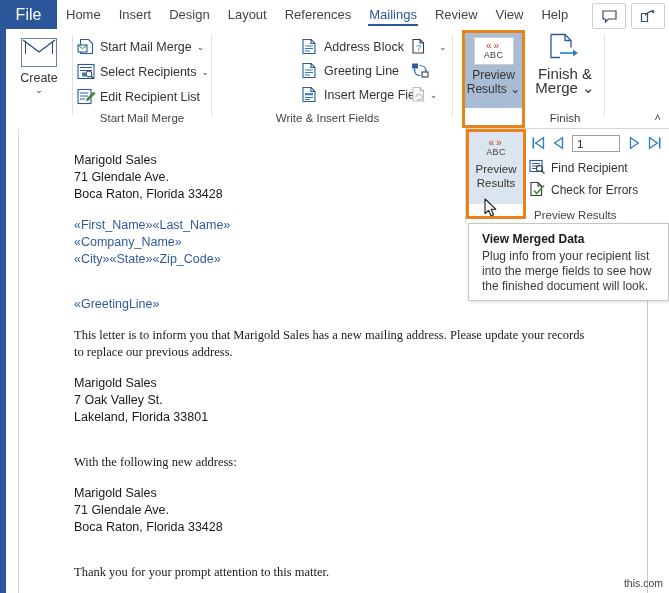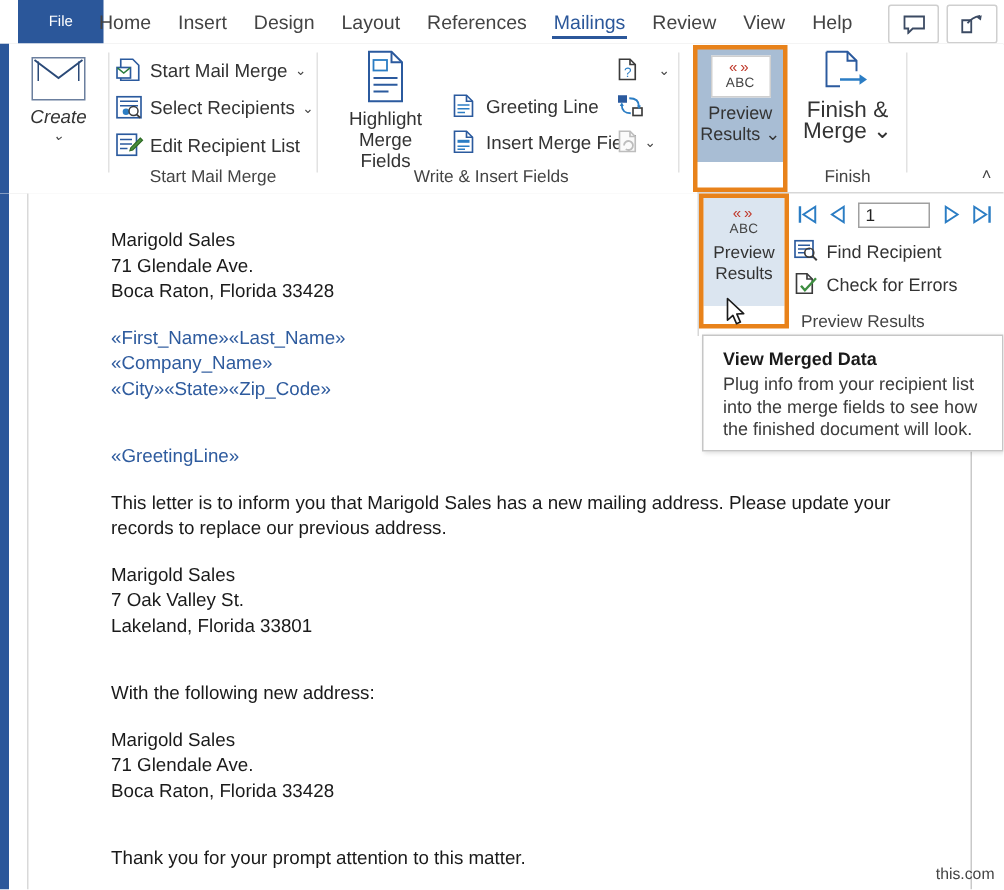--- a/index.html
+++ b/index.html
@@ -12,23 +12,23 @@
     -webkit-font-smoothing:antialiased;
   }
 
   
   .tabbar{
     position:absolute;left:0;top:0;width:669px;height:29px;
     background:#ffffff;
     border-bottom:1px solid #d4d4d4;
   }
   .file-tab{
-    position:absolute;left:12px;top:0;width:57px;height:29px;
+    position:absolute;left:0;top:0;width:57px;height:29px;
     background:#2b579a;color:#ffffff;
-    font-size:10px;
+    font-size:16px;
     display:flex;align-items:center;justify-content:center;
     cursor:pointer;
   }
   .tabs{
     position:absolute;left:57px;top:0;height:29px;
     display:flex;align-items:center;
   }
   .tab{
     font-size:13px;color:#444444;
     padding:0 9px;height:29px;
@@ -66,21 +66,21 @@
   }
   .grp-title{
     position:absolute;bottom:5px;width:100%;text-align:center;
     font-size:11.5px;color:#444;white-space:nowrap;
   }
 
   
   .create-grp{left:8px;width:62px;}
   .create-btn{
     position:absolute;left:0;top:4px;width:62px;height:68px;
-    display:flex;flex-direction:column;align-items:center;cursor:pointer;font-style:italic;
+    display:flex;flex-direction:column;align-items:center;cursor:pointer;
   }
   .env-icon{
     width:34px;height:27px;border:1px solid #6b7f9e;margin-top:5px;
     position:relative;background:#fff;
   }
   .env-icon::after{
     content:"";position:absolute;left:3px;top:2px;width:26px;height:13px;
     border-left:1px solid #2b4a78;border-right:1px solid #2b4a78;
     transform:skewX(0);
   }
@@ -156,21 +156,21 @@
   .pageedge{
     position:absolute;right:21px;top:0;width:1px;height:464px;background:#c9c9c9;
   }
   .docbody{
     position:absolute;left:74px;top:23px;width:520px;
     font-family:"Liberation Sans", sans-serif;
     font-size:12.5px;color:#1a1a1a;line-height:17px;
   }
   .blk{margin:0 0 14px 0;}
   .mf{color:#2e5b9e;}
-  .para{margin:0 0 14px 0;}
+  .para{margin:0 0 14px 0;font-family:Liberation Serif, serif;}
   .spacer{height:14px;}
 
   
   .float-panel{
     position:absolute;left:465px;top:128px;width:204px;height:95px;
     background:#ffffff;
     border-top:1px solid #d7d7d7;
     border-left:1px solid #d7d7d7;
     z-index:20;
   }
@@ -327,37 +327,33 @@
           <path d="M16.5 4 L18 5.5 L11.5 12 L9.6 12.5 L10.2 10.6 Z" fill="#4a8f3c" stroke="#2f6b26" stroke-width=".8"></path>
         </svg>
       </span>
       <span class="tx">Edit Recipient List</span>
     </div>
     <div class="grp-title">Start Mail Merge</div>
   </div>
   <div class="grp-sep" style="left:211px"></div>
 
   <div class="grp wif-grp">
-    <div class="hmf-btn">
-      <span>
-        <svg width="32" height="36" viewBox="0 0 32 36">
-          <path d="M5 1.5h15l7 7v26H5z" fill="#fff" stroke="#2b5a9e" stroke-width="1.3"></path>
-          <path d="M20 1.5v7h7" fill="none" stroke="#2b5a9e" stroke-width="1.3"></path>
-          <rect x="8" y="7" width="9" height="7" fill="none" stroke="#2b7dc4" stroke-width="1.2"></rect>
-          <line x1="8" y1="19" x2="24" y2="19" stroke="#2b5a9e" stroke-width="1.3"></line>
-          <line x1="8" y1="23.5" x2="24" y2="23.5" stroke="#2b5a9e" stroke-width="1.3"></line>
-          <line x1="8" y1="28" x2="18" y2="28" stroke="#2b5a9e" stroke-width="1.3"></line>
-        </svg>
-      </span>
-      <div class="hmf-label">
-        <span>Highlight</span><br>
-        <span>Merge Fields</span>
-      </div>
-    </div>
-
+
+    <div class="cmdrow" style="left:86px;top:6px">
+      <span class="ic">
+        <svg width="16" height="17" viewBox="0 0 16 17">
+          <path d="M2 1.5h8l4 4v10H2z" fill="#fff" stroke="#2b5a9e" stroke-width="1.1"></path>
+          <path d="M10 1.5v4h4" fill="none" stroke="#2b5a9e" stroke-width="1.1"></path>
+          <line x1="4" y1="8" x2="12" y2="8" stroke="#2b7dc4" stroke-width="1"></line>
+          <line x1="4" y1="10.5" x2="12" y2="10.5" stroke="#2b7dc4" stroke-width="1"></line>
+          <line x1="4" y1="13" x2="9" y2="13" stroke="#2b7dc4" stroke-width="1"></line>
+        </svg>
+      </span>
+      <span class="tx">Address Block</span>
+    </div>
     <div class="cmdrow" style="left:86px;top:30px">
       <span class="ic">
         <svg width="16" height="17" viewBox="0 0 16 17">
           <path d="M2 1.5h8l4 4v10H2z" fill="#fff" stroke="#2b5a9e" stroke-width="1.1"></path>
           <path d="M10 1.5v4h4" fill="none" stroke="#2b5a9e" stroke-width="1.1"></path>
           <line x1="4" y1="8" x2="12" y2="8" stroke="#2b7dc4" stroke-width="1"></line>
           <line x1="4" y1="10.5" x2="12" y2="10.5" stroke="#2b7dc4" stroke-width="1"></line>
           <line x1="4" y1="13" x2="9" y2="13" stroke="#2b7dc4" stroke-width="1"></line>
         </svg>
       </span>

